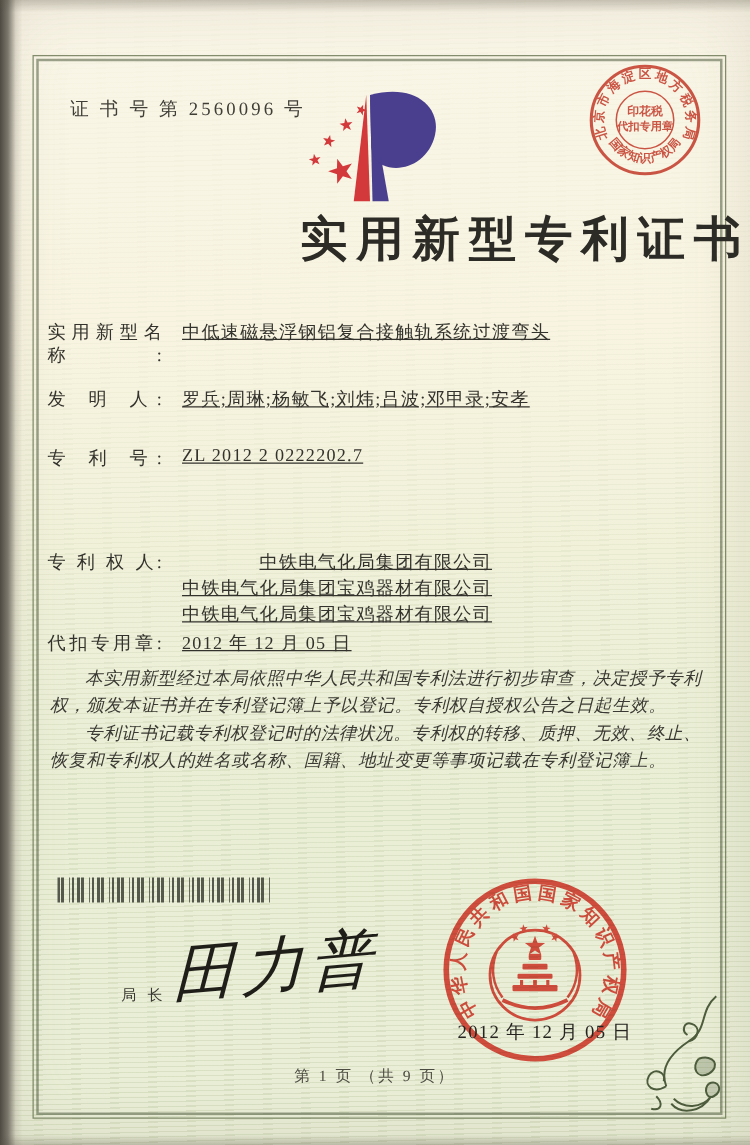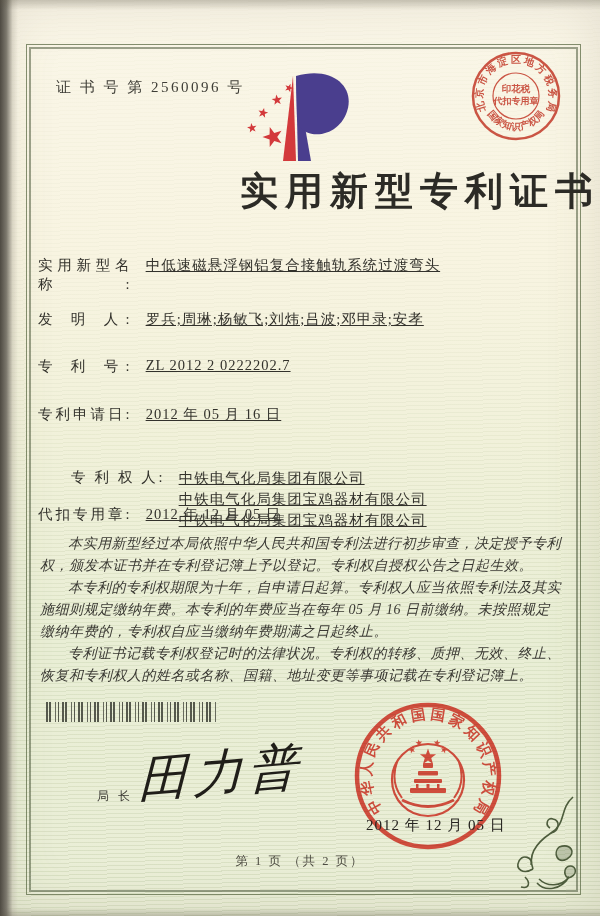--- a/index.html
+++ b/index.html
@@ -41,26 +41,26 @@
   .title { position:absolute; left:0; right:0; top:166px; margin:0; text-align:right;
     font-size:38px; font-weight:bold; letter-spacing:7px; color:#2c2b26; }
 
   .tax-stamp { position:absolute; left:468px; top:48px; width:96px; height:96px;
     mix-blend-mode:multiply; opacity:.92; }
 
   .frow { position:absolute; left:38px; font-size:14.5px; color:#33322c; }
   .flabel { display:inline-block; width:92px; text-align:justify; text-align-last:justify;
     vertical-align:top; letter-spacing:.5px; }
   .fval { display:inline-block; margin-left:12px; vertical-align:top; letter-spacing:1px;text-decoration:underline; }
-  .fval div { line-height:21px; }
+  .fval div { line-height:21px;text-align:right; }
   .row-name      { top:256px; }
   .row-inventors { top:310px; }
   .row-patno     { top:357px; }
   .row-filedate  { top:405px; }
-  .row-patentee  { top:468px;margin-left:33px; }
+  .row-patentee  { top:440px; }
   .row-grantdate { top:505px; }
 
   .legal { position:absolute; left:40px; width:524px; top:533px;
     font-size:14px; line-height:22px; color:#3a3933; font-style:italic; }
   .legal p { margin:0; text-indent:2em; letter-spacing:.5px; }
 
   .barcode { position:absolute; left:46px; top:702px; width:170px; height:20px; opacity:.85;
     background:repeating-linear-gradient(90deg,#3c3f35 0 2px,transparent 2px 3px,#3c3f35 3px 5px,
       transparent 5px 9px,#52554a 9px 10px,transparent 10px 12px,#3c3f35 12px 13px,transparent 13px 16px); }
 
@@ -142,40 +142,35 @@
     <span class="fval">中低速磁悬浮钢铝复合接触轨系统过渡弯头</span>
   </div>
   <div class="frow row-inventors">
     <span class="flabel">发 明 人:</span>
     <span class="fval">罗兵;周琳;杨敏飞;刘炜;吕波;邓甲录;安孝</span>
   </div>
   <div class="frow row-patno">
     <span class="flabel">专 利 号:</span>
     <span class="fval">ZL 2012 2 0222202.7</span>
   </div>
-  <div class="frow row-filedate">
-    <span class="flabel">专利申请日:</span>
-    <span class="fval">2012 年 05 月 16 日</span>
-  </div>
   <div class="frow row-patentee">
     <span class="flabel">专 利 权 人:</span>
     <span class="fval">
       <div>中铁电气化局集团有限公司</div>
       <div>中铁电气化局集团宝鸡器材有限公司</div>
       <div>中铁电气化局集团宝鸡器材有限公司</div>
     </span>
   </div>
   <div class="frow row-grantdate">
     <span class="flabel">代扣专用章:</span>
     <span class="fval">2012 年 12 月 05 日</span>
   </div>
 
   <div class="legal">
     <p>本实用新型经过本局依照中华人民共和国专利法进行初步审查，决定授予专利权，颁发本证书并在专利登记簿上予以登记。专利权自授权公告之日起生效。</p>
-    <p>本专利的专利权期限为十年，自申请日起算。专利权人应当依照专利法及其实施细则规定缴纳年费。本专利的年费应当在每年 05 月 16 日前缴纳。未按照规定缴纳年费的，专利权自应当缴纳年费期满之日起终止。</p>
     <p>专利证书记载专利权登记时的法律状况。专利权的转移、质押、无效、终止、恢复和专利权人的姓名或名称、国籍、地址变更等事项记载在专利登记簿上。</p>
   </div>
 
   <div class="barcode"></div>
 
   <div class="director-label">局长</div>
   <div class="signature">田力普</div>
 
   <svg class="office-seal" viewBox="0 0 152 152">
     <circle cx="76" cy="76" r="71" fill="none" stroke="#e2483e" stroke-width="4.5"></circle>
@@ -210,21 +205,21 @@
       <rect x="74.5" y="84" width="3" height="4"></rect>
       <rect x="85" y="84" width="2.5" height="4"></rect>
       <path d="M50,100 Q76,113 102,100" fill="none" stroke="#e2483e" stroke-width="3"></path>
       <path d="M45,62 Q38,82 50,98" fill="none" stroke="#e2483e" stroke-width="2"></path>
       <path d="M107,62 Q114,82 102,98" fill="none" stroke="#e2483e" stroke-width="2"></path>
     </g>
   </svg>
 
   <div class="seal-date">2012 年 12 月 05 日</div>
 
-  <div class="footer">第 1 页 （共 2 页）</div>
+  <div class="footer">第 1 页 （共 9 页）</div>
 
   <svg class="ornament" viewBox="0 0 88 98">
     <g fill="none" stroke="#4d5c3c" stroke-width="1.6">
       <path d="M84,4 C70,16 78,30 62,40 C50,48 38,60 44,76"></path>
       <path d="M44,76 C34,82 26,76 30,68 C34,61 44,64 42,72"></path>
       <path d="M62,40 C70,38 72,28 64,26 C58,24 56,32 61,35"></path>
       <path d="M50,86 C58,94 72,94 80,84 C72,97 56,99 48,90"></path>
       <path d="M70,54 C82,50 88,60 78,66 C68,71 64,60 70,54" fill="rgba(77,92,60,.28)"></path>
       <path d="M78,74 C86,70 90,80 82,84 C76,87 74,78 78,74" fill="rgba(77,92,60,.22)"></path>
       <path d="M36,84 C42,90 40,96 32,94"></path>

